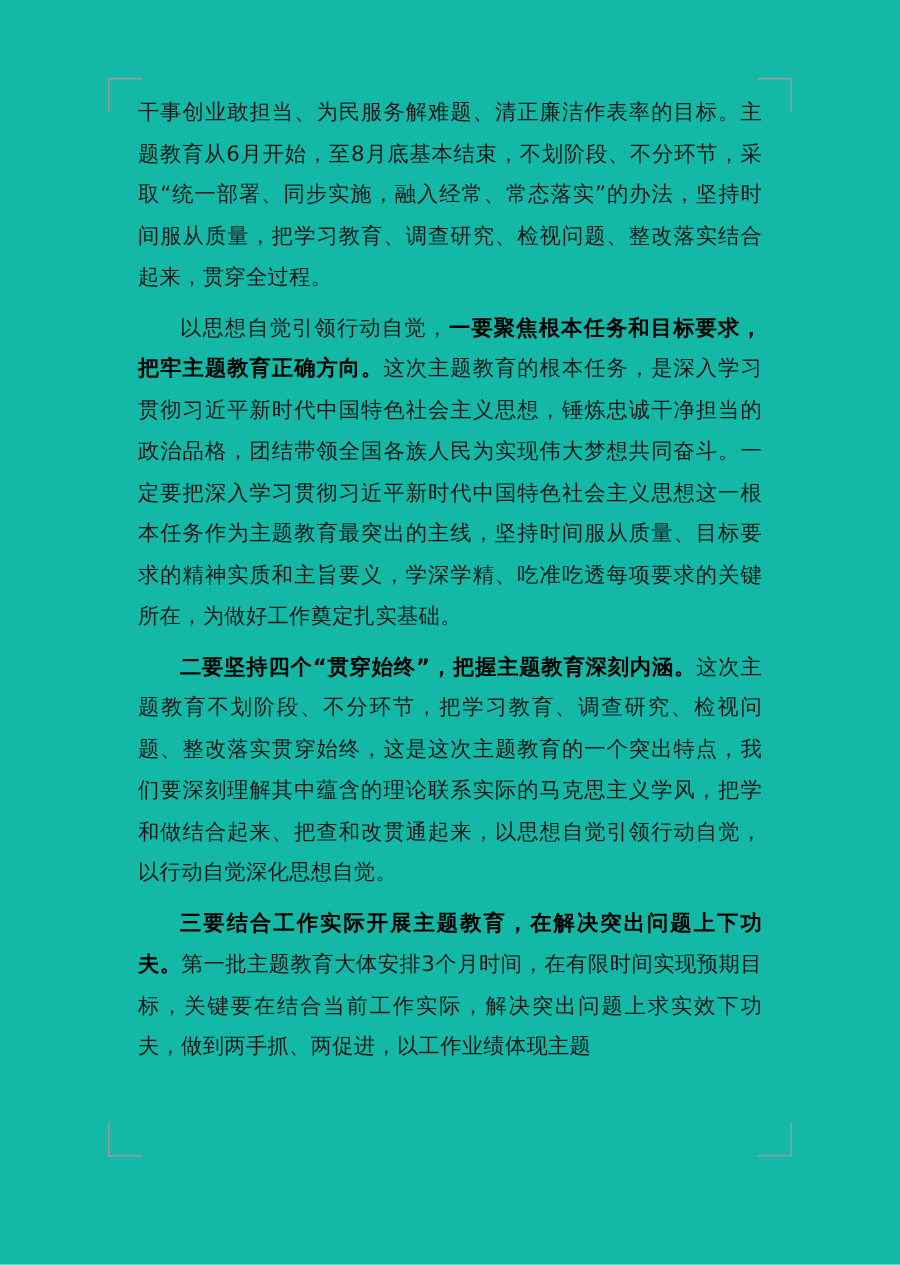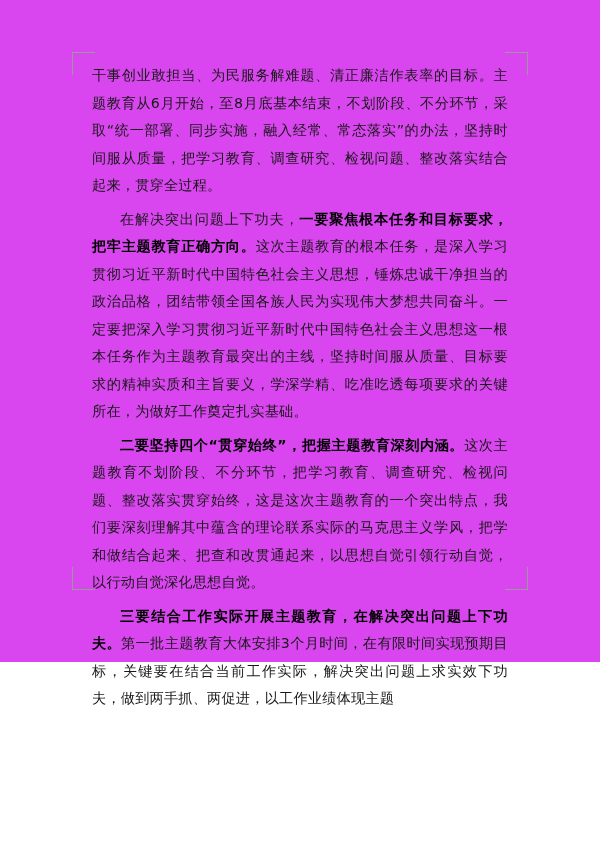--- a/index.html
+++ b/index.html
@@ -9,22 +9,22 @@
   body {
     width: 600px;
     height: 843px;
     background: #ffffff;
     font-family: "DejaVu Sans", sans-serif;
     overflow: hidden;
   }
   .page {
     position: relative;
     width: 600px;
-    height: 662px;
-    background: #d946ef;
+    height: 843px;
+    background: #14b8a6;
     box-sizing: border-box;
   }
   
   .crop {
     position: absolute;
     width: 22px;
     height: 22px;
     border-color: #9a9a9a;
     border-style: solid;
     border-width: 0;
@@ -75,21 +75,21 @@
   <div class="crop bl"></div>
   <div class="crop br"></div>
 
   <div class="content">
 
     <p class="para">
       <span>干事创业敢担当、为民服务解难题、清正廉洁作表率的目标。主题教育从6月开始，至8月底基本结束，不划阶段、不分环节，采取“统一部署、同步实施，融入经常、常态落实”的办法，坚持时间服从质量，把学习教育、调查研究、检视问题、整改落实结合起来，贯穿全过程。</span>
     </p>
 
     <p class="para indent">
-      <span>在解决突出问题上下功夫，</span><span class="bold">一要聚焦根本任务和目标要求，把牢主题教育正确方向。</span><span>这次主题教育的根本任务，是深入学习贯彻习近平新时代中国特色社会主义思想，锤炼忠诚干净担当的政治品格，团结带领全国各族人民为实现伟大梦想共同奋斗。一定要把深入学习贯彻习近平新时代中国特色社会主义思想这一根本任务作为主题教育最突出的主线，坚持时间服从质量、目标要求的精神实质和主旨要义，学深学精、吃准吃透每项要求的关键所在，为做好工作奠定扎实基础。</span>
+      <span>以思想自觉引领行动自觉，</span><span class="bold">一要聚焦根本任务和目标要求，把牢主题教育正确方向。</span><span>这次主题教育的根本任务，是深入学习贯彻习近平新时代中国特色社会主义思想，锤炼忠诚干净担当的政治品格，团结带领全国各族人民为实现伟大梦想共同奋斗。一定要把深入学习贯彻习近平新时代中国特色社会主义思想这一根本任务作为主题教育最突出的主线，坚持时间服从质量、目标要求的精神实质和主旨要义，学深学精、吃准吃透每项要求的关键所在，为做好工作奠定扎实基础。</span>
     </p>
 
     <p class="para indent">
       <span class="bold">二要坚持四个“贯穿始终”，把握主题教育深刻内涵。</span><span>这次主题教育不划阶段、不分环节，把学习教育、调查研究、检视问题、整改落实贯穿始终，这是这次主题教育的一个突出特点，我们要深刻理解其中蕴含的理论联系实际的马克思主义学风，把学和做结合起来、把查和改贯通起来，以思想自觉引领行动自觉，以行动自觉深化思想自觉。</span>
     </p>
 
     <p class="para indent">
       <span class="bold">三要结合工作实际开展主题教育，在解决突出问题上下功夫。</span><span>第一批主题教育大体安排3个月时间，在有限时间实现预期目标，关键要在结合当前工作实际，解决突出问题上求实效下功夫，做到两手抓、两促进，以工作业绩体现主题</span>
     </p>
 

